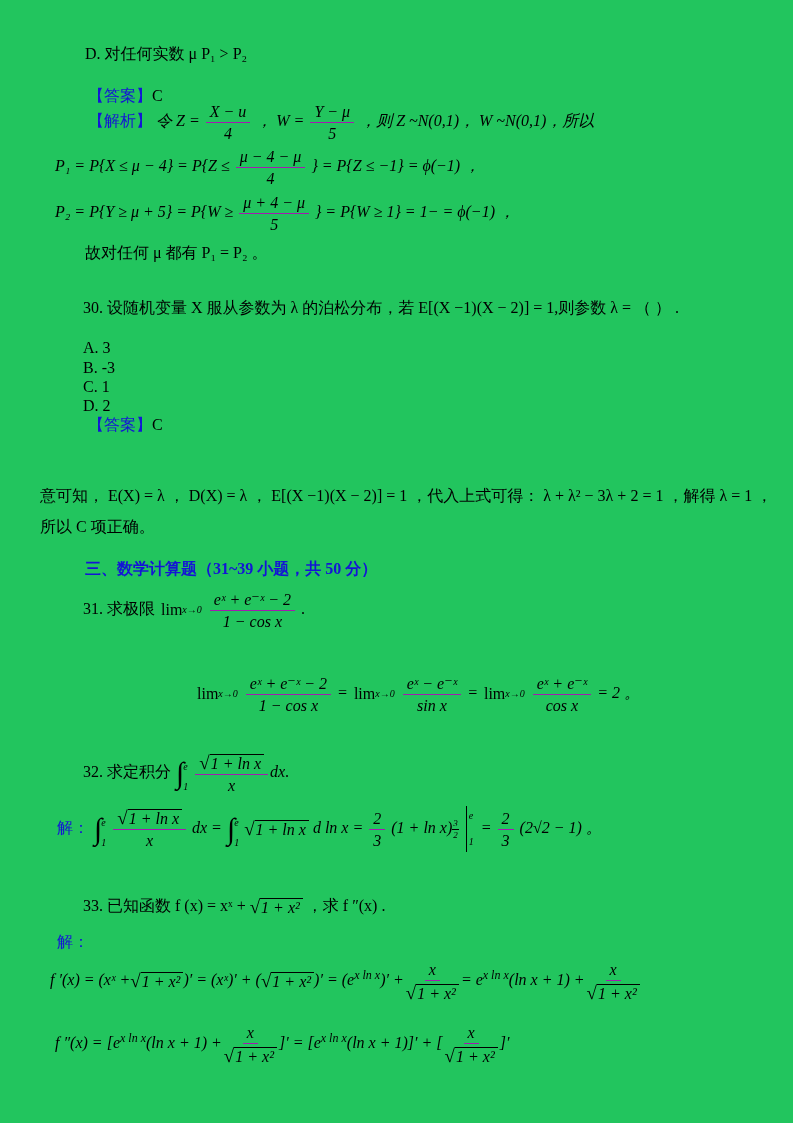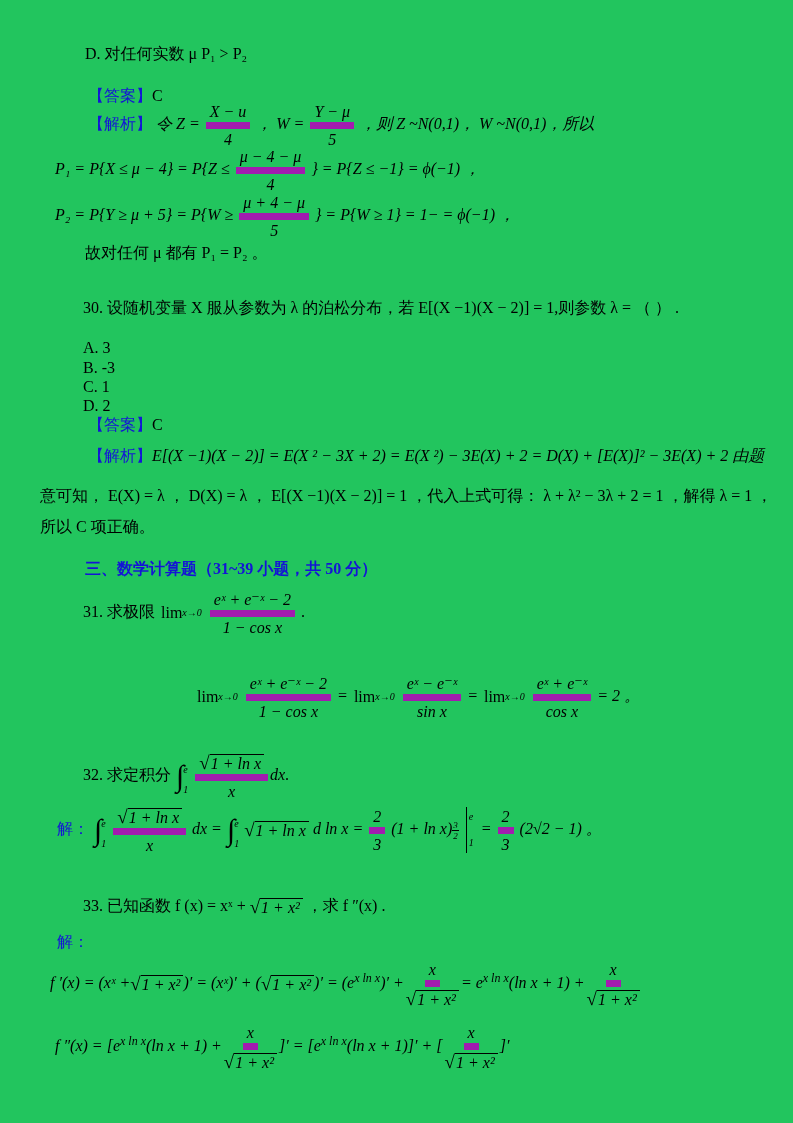--- a/index.html
+++ b/index.html
@@ -15,21 +15,21 @@
   .page { position: relative; width: 793px; height: 1123px; background:#22c55e; }
   .blk { position: absolute; white-space: nowrap; line-height: 20px; }
   .blue { color: var(--accent); }
   .bold { font-weight: bold; }
   .mi { font-style: italic; }
   .up { font-style: normal; }
 
   
   .frac { display: inline-flex; flex-direction: column; align-items: center;
           vertical-align: middle; text-align: center; padding: 0 2px; line-height: 19px; font-style: italic; }
-  .frac .num { border-bottom: 7px solid #a21caf; padding: 0 4px 1px 4px; }
+  .frac .num { border-bottom: 1px solid #a21caf; padding: 0 4px 1px 4px; }
   .frac .den { padding-top: 1px; }
 
   
   .sqrt { display: inline-flex; align-items: flex-start; vertical-align: middle; font-style: italic; }
   .sqrt .rad { font-style: normal; font-size: 19px; line-height: 17px; }
   .sqrt .bar { border-top: 1px solid #000; padding: 0 3px 0 1px; line-height: 18px; }
 
   
   .lim { display: inline-flex; flex-direction: row; align-items: center;
          vertical-align: middle; line-height: 1.05; margin: 0 2px; }
@@ -130,23 +130,20 @@
   <div class="blk pos-q30stem">30. 设随机变量 X 服从参数为 λ 的泊松分布，若 E[(X −1)(X − 2)] = 1,则参数 λ = （      ） .</div>
   <div class="blk pos-o0">A. 3</div>
   <div class="blk pos-o1">B. -3</div>
   <div class="blk pos-o2">C. 1</div>
   <div class="blk pos-o3">D. 2</div>
 
   <div class="blk pos-ans30">
     <span class="blue">【答案】</span><span>C</span>
   </div>
 
-  <div class="blk pos-a30l1">
-    <span class="blue">【解析】</span><span class="mi">E[(X −1)(X − 2)] = E(X ² − 3X + 2) = E(X ²) − 3E(X) + 2 = D(X) + [E(X)]² − 3E(X) + 2 由题</span>
-  </div>
   <div class="blk pos-a30l2">意可知， E(X) = λ ， D(X) = λ ， E[(X −1)(X − 2)] = 1 ，代入上式可得： λ + λ² − 3λ + 2 = 1 ，解得 λ = 1 ，</div>
   <div class="blk pos-a30l3">所以 C 项正确。</div>
 
   <div class="blk pos-head blue bold">三、数学计算题（31~39 小题，共 50 分）</div>
 
   <div class="blk pos-q31stem">
     <span>31. 求极限</span>
     <span class="lim">
         <span class="limtop">lim</span>
         <span class="limbot">x→0</span>

